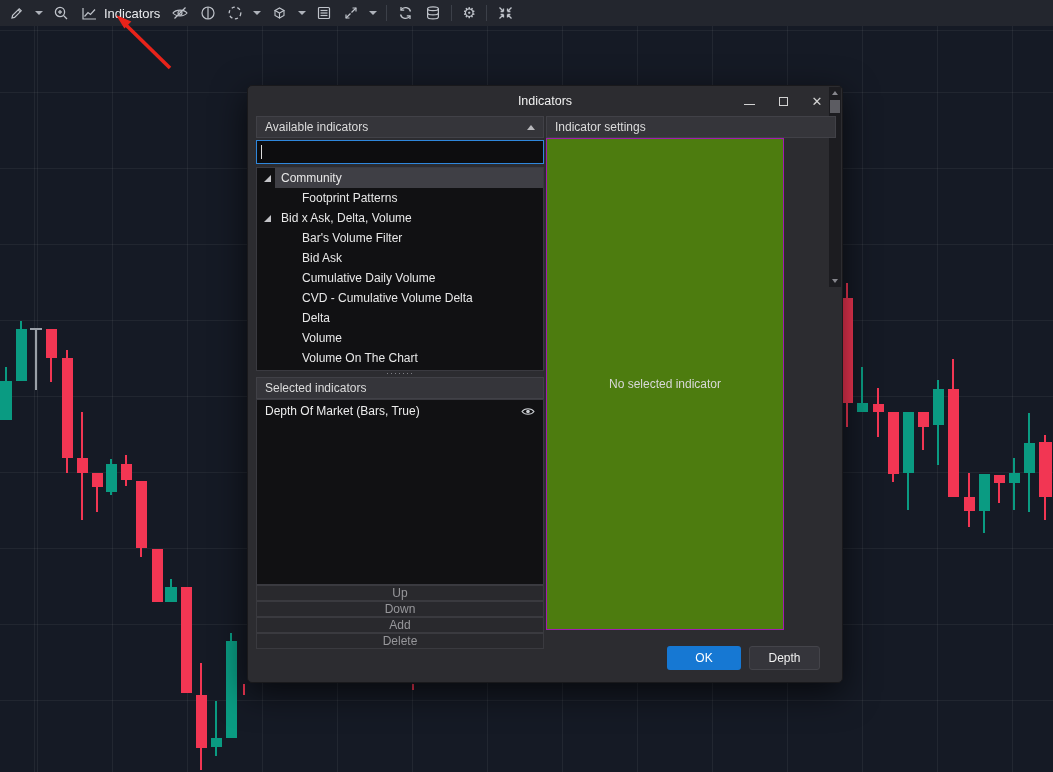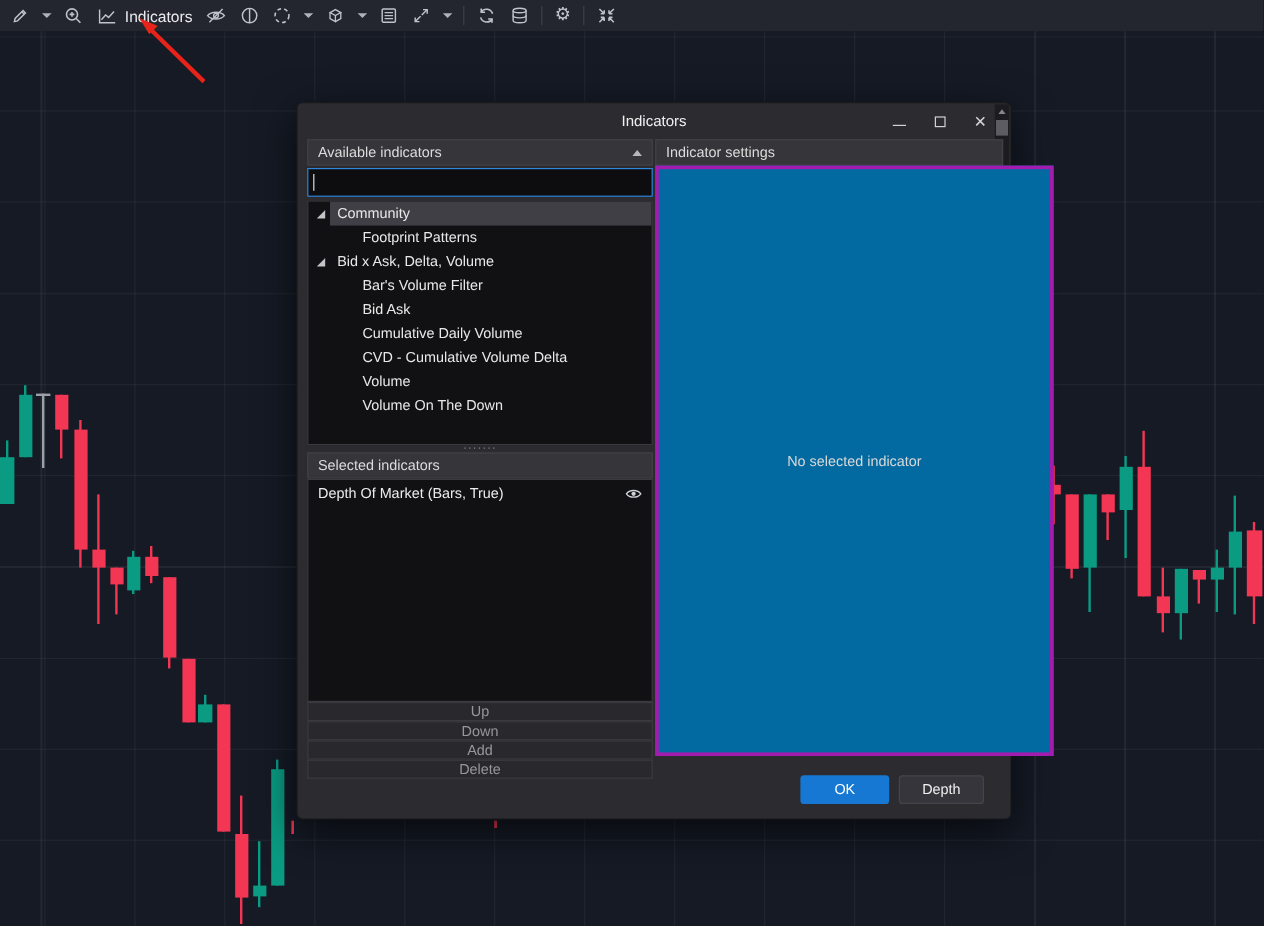--- a/index.html
+++ b/index.html
@@ -88,22 +88,22 @@
   .srow .eye { margin-left:auto; display:flex; }
   #btn-grid {
     position:absolute; left:8px; top:499px; width:288px; height:46px;
     display:grid; grid-template-columns:1fr; grid-template-rows:1fr 1fr;
   }
   .gbtn { background:#29292d; border:1px solid #3a3a3f; color:#97979b;
     display:flex; align-items:center; justify-content:center; font-size:12px; }
   #settings-header { left:298px; top:30px; width:290px; }
   #avail-header { left:8px; top:30px; width:288px; }
   #settings-panel {
-    position:absolute; left:298px; top:52px; width:332px; height:492px;
-    background:#0369a1; border:3px solid #a21caf;
+    position:absolute; left:298px; top:52px; width:238px; height:492px;
+    background:#4d7c0f; border:1px solid #a21caf;
     display:flex; align-items:center; justify-content:center; color:#d8d8d8;
   }
   #dlg-footer { position:absolute; right:22px; bottom:12px; display:flex; gap:8px;align-items:center; }
   #ok-btn { width:74px; height:24px; background:#1678d3; border:none; border-radius:3px;
     color:#fff; font-size:12px; font-family:"Liberation Sans",sans-serif; }
   #cancel-btn { width:71px; height:24px; background:#35353b; border:1px solid #44444a; border-radius:3px;
     color:#f0f0f0; font-size:12px; font-family:"Liberation Sans",sans-serif; }
 </style>
 </head>
 <body>
@@ -321,24 +321,27 @@
       <div class="trow">
         <span class="tlabel">Bid Ask</span>
       </div>
       <div class="trow">
         <span class="tlabel">Cumulative Daily Volume</span>
       </div>
       <div class="trow">
         <span class="tlabel">CVD - Cumulative Volume Delta</span>
       </div>
       <div class="trow">
+        <span class="tlabel">Delta</span>
+      </div>
+      <div class="trow">
         <span class="tlabel">Volume</span>
       </div>
       <div class="trow">
-        <span class="tlabel">Volume On The Down</span>
+        <span class="tlabel">Volume On The Chart</span>
       </div>
     </div>
   <div id="avl-scrollbar">
     <span class="sb-arrow sb-up">
         <span class="sb-tri-up"></span>
       </span>
     <div id="avl-thumb"></div>
     <span class="sb-arrow sb-down">
         <span class="sb-tri-down"></span>
       </span>

